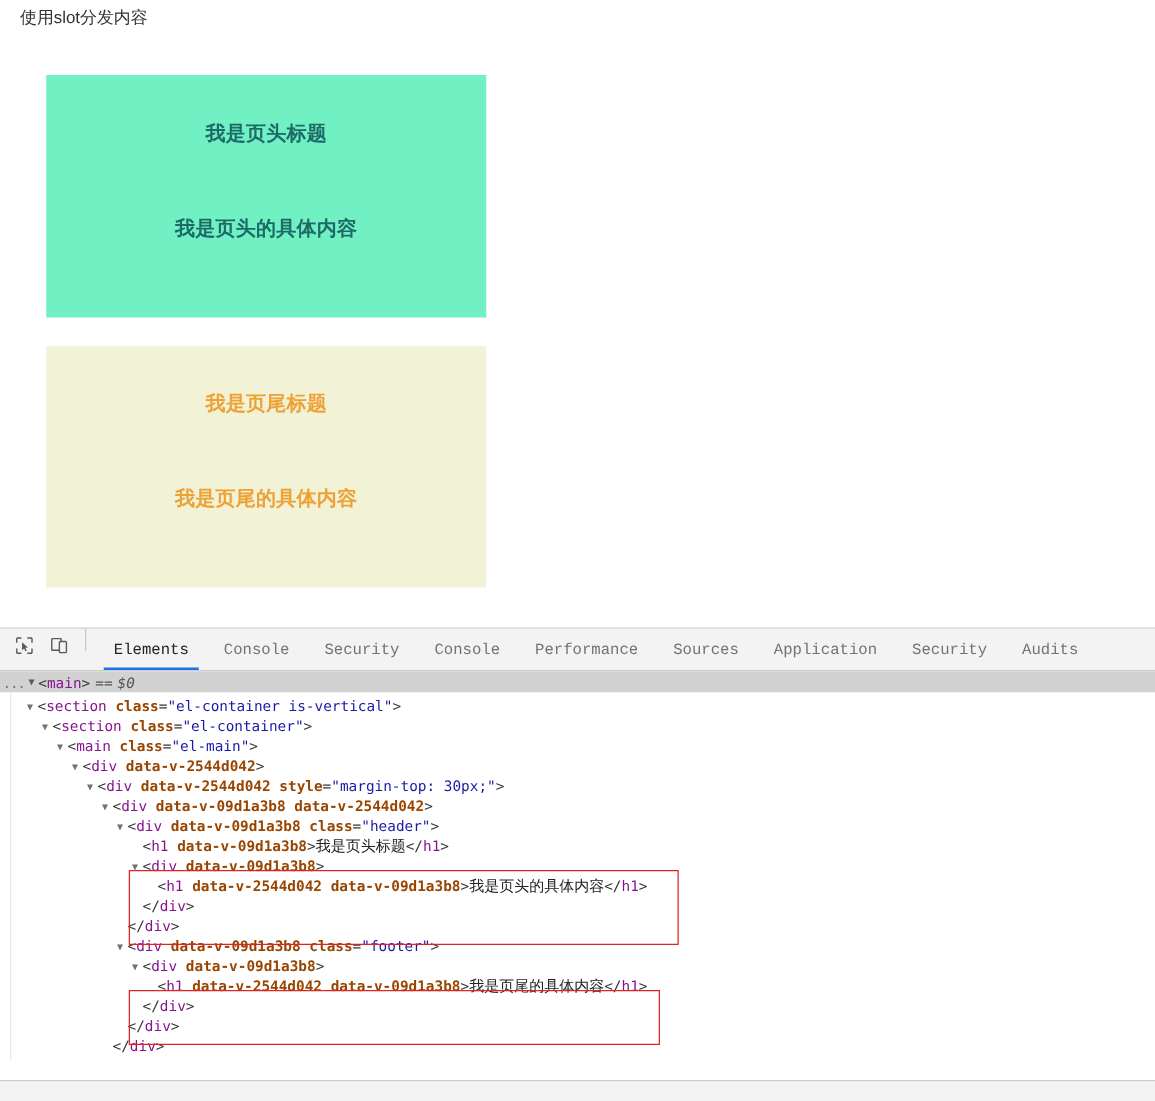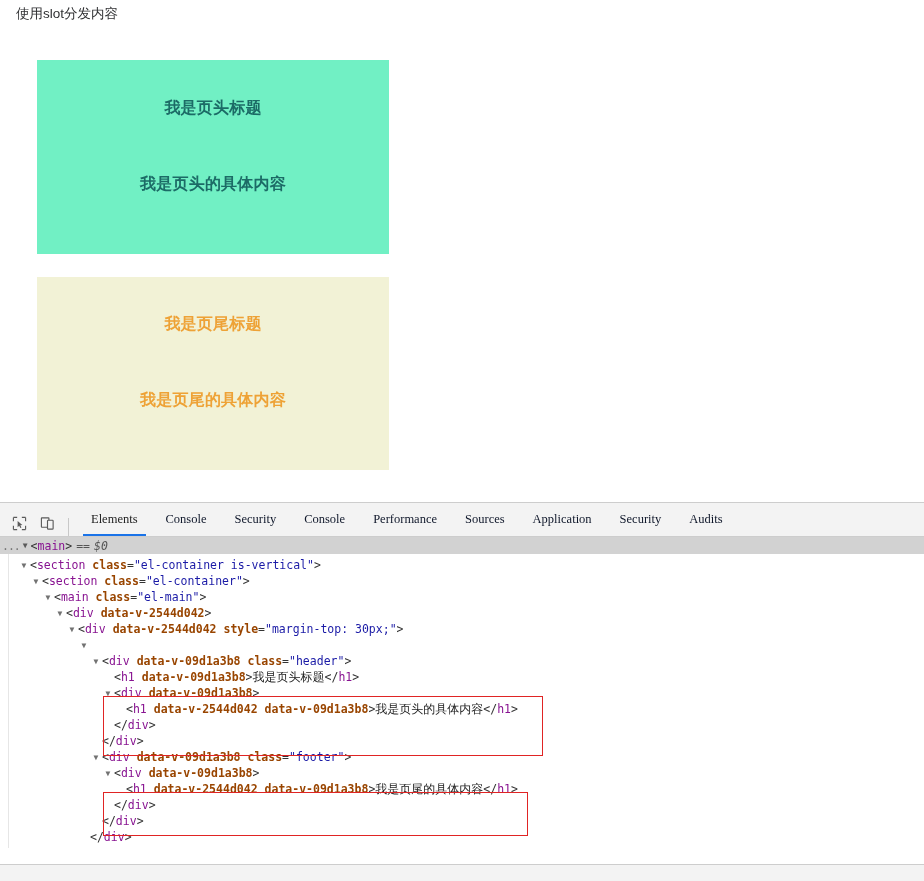--- a/index.html
+++ b/index.html
@@ -73,26 +73,26 @@
     width: 924px;
     height: 379px;
     background: #ffffff;
     border-top: 1px solid #cdcdcd;
     font-family: "DejaVu Sans Mono", "Liberation Mono", monospace;
     overflow: hidden;
   }
 
   .dt-toolbar {
     display: flex;
-    align-items: flex-end;
+    align-items: flex-start;
     height: 34px;
     background: #f3f3f3;
     border-bottom: 1px solid #cdcdcd;
     padding-left: 6px;
-    font-family: Liberation Serif, serif;
+    font-family: Liberation Mono, monospace;
     position: relative;
   }
 
   .dt-icon-btn {
     width: 26px; height: 26px;
     display: flex; align-items: center; justify-content: center;
     margin-right: 2px;
     cursor: pointer;
   }
   .dt-icon-btn svg { display: block; }
@@ -103,21 +103,21 @@
     margin: 0 8px 0 6px;
   }
 
   .dt-tabs { display: flex; align-items: stretch; height: 100%; }
 
   .dt-tab {
     display: flex;
     align-items: center;
     padding: 0 14px;
     font-size: 12.5px;
-    color: #0f172a;
+    color: #737373;
     cursor: pointer;
     white-space: nowrap;
     position: relative;
     height: 100%;
   }
   .dt-tab.active { color: #222222; }
   .dt-tab.active::after {
     content: "";
     position: absolute;
     left: 6px; right: 6px; bottom: 0;
@@ -282,21 +282,21 @@
     <span class="dollar">$0</span>
   </div>
 
   <div class="dt-tree">
     <div class="dt-leftrail"></div>
   <div class="dt-line"><span class="tri" style="left: 19px; top: 1px;">▼</span><span style="padding-left: 30px;"><span class="punct">&lt;</span><span class="tagname">section</span><span class="punct"> </span><span class="attrname">class</span><span class="punct">=</span><span class="attrval">"el-container is-vertical"</span><span class="punct">&gt;</span></span></div>
       <div class="dt-line"><span class="tri" style="left: 31px; top: 1px;">▼</span><span style="padding-left: 42px;"><span class="punct">&lt;</span><span class="tagname">section</span><span class="punct"> </span><span class="attrname">class</span><span class="punct">=</span><span class="attrval">"el-container"</span><span class="punct">&gt;</span></span></div>
       <div class="dt-line"><span class="tri" style="left: 43px; top: 1px;">▼</span><span style="padding-left: 54px;"><span class="punct">&lt;</span><span class="tagname">main</span><span class="punct"> </span><span class="attrname">class</span><span class="punct">=</span><span class="attrval">"el-main"</span><span class="punct">&gt;</span></span></div>
       <div class="dt-line"><span class="tri" style="left: 55px; top: 1px;">▼</span><span style="padding-left: 66px;"><span class="punct">&lt;</span><span class="tagname">div</span><span class="punct"> </span><span class="attrname">data-v-2544d042</span><span class="punct">&gt;</span></span></div>
       <div class="dt-line"><span class="tri" style="left: 67px; top: 1px;">▼</span><span style="padding-left: 78px;"><span class="punct">&lt;</span><span class="tagname">div</span><span class="punct"> </span><span class="attrname">data-v-2544d042</span><span class="punct"> </span><span class="attrname">style</span><span class="punct">=</span><span class="attrval">"margin-top: 30px;"</span><span class="punct">&gt;</span></span></div>
-      <div class="dt-line"><span class="tri" style="left: 79px; top: 1px;">▼</span></div>
+      <div class="dt-line"><span class="tri" style="left: 79px; top: 1px;">▼</span><span style="padding-left: 90px;"><span class="punct">&lt;</span><span class="tagname">div</span><span class="punct"> </span><span class="attrname">data-v-09d1a3b8</span><span class="punct"> </span><span class="attrname">data-v-2544d042</span><span class="punct">&gt;</span></span></div>
       <div class="dt-line"><span class="tri" style="left: 91px; top: 1px;">▼</span><span style="padding-left: 102px;"><span class="punct">&lt;</span><span class="tagname">div</span><span class="punct"> </span><span class="attrname">data-v-09d1a3b8</span><span class="punct"> </span><span class="attrname">class</span><span class="punct">=</span><span class="attrval">"header"</span><span class="punct">&gt;</span></span></div>
       <div class="dt-line"><span style="padding-left: 114px;"><span class="punct">&lt;</span><span class="tagname">h1</span><span class="punct"> </span><span class="attrname">data-v-09d1a3b8</span><span class="punct">&gt;</span><span class="txt">我是页头标题</span><span class="punct">&lt;/</span><span class="tagname">h1</span><span class="punct">&gt;</span></span></div>
       <div class="dt-line"><span class="tri" style="left: 103px; top: 1px;">▼</span><span style="padding-left: 114px;"><span class="punct">&lt;</span><span class="tagname">div</span><span class="punct"> </span><span class="attrname">data-v-09d1a3b8</span><span class="punct">&gt;</span></span></div>
       <div class="dt-line"><span style="padding-left: 126px;"><span class="punct">&lt;</span><span class="tagname">h1</span><span class="punct"> </span><span class="attrname">data-v-2544d042</span><span class="punct"> </span><span class="attrname">data-v-09d1a3b8</span><span class="punct">&gt;</span><span class="txt">我是页头的具体内容</span><span class="punct">&lt;/</span><span class="tagname">h1</span><span class="punct">&gt;</span></span></div>
       <div class="dt-line"><span style="padding-left: 114px;"><span class="punct">&lt;/</span><span class="tagname">div</span><span class="punct">&gt;</span></span></div>
       <div class="dt-line"><span style="padding-left: 102px;"><span class="punct">&lt;/</span><span class="tagname">div</span><span class="punct">&gt;</span></span></div>
       <div class="dt-line"><span class="tri" style="left: 91px; top: 1px;">▼</span><span style="padding-left: 102px;"><span class="punct">&lt;</span><span class="tagname">div</span><span class="punct"> </span><span class="attrname">data-v-09d1a3b8</span><span class="punct"> </span><span class="attrname">class</span><span class="punct">=</span><span class="attrval">"footer"</span><span class="punct">&gt;</span></span></div>
       <div class="dt-line"><span class="tri" style="left: 103px; top: 1px;">▼</span><span style="padding-left: 114px;"><span class="punct">&lt;</span><span class="tagname">div</span><span class="punct"> </span><span class="attrname">data-v-09d1a3b8</span><span class="punct">&gt;</span></span></div>
       <div class="dt-line"><span style="padding-left: 126px;"><span class="punct">&lt;</span><span class="tagname">h1</span><span class="punct"> </span><span class="attrname">data-v-2544d042</span><span class="punct"> </span><span class="attrname">data-v-09d1a3b8</span><span class="punct">&gt;</span><span class="txt">我是页尾的具体内容</span><span class="punct">&lt;/</span><span class="tagname">h1</span><span class="punct">&gt;</span></span></div>
       <div class="dt-line"><span style="padding-left: 114px;"><span class="punct">&lt;/</span><span class="tagname">div</span><span class="punct">&gt;</span></span></div>

